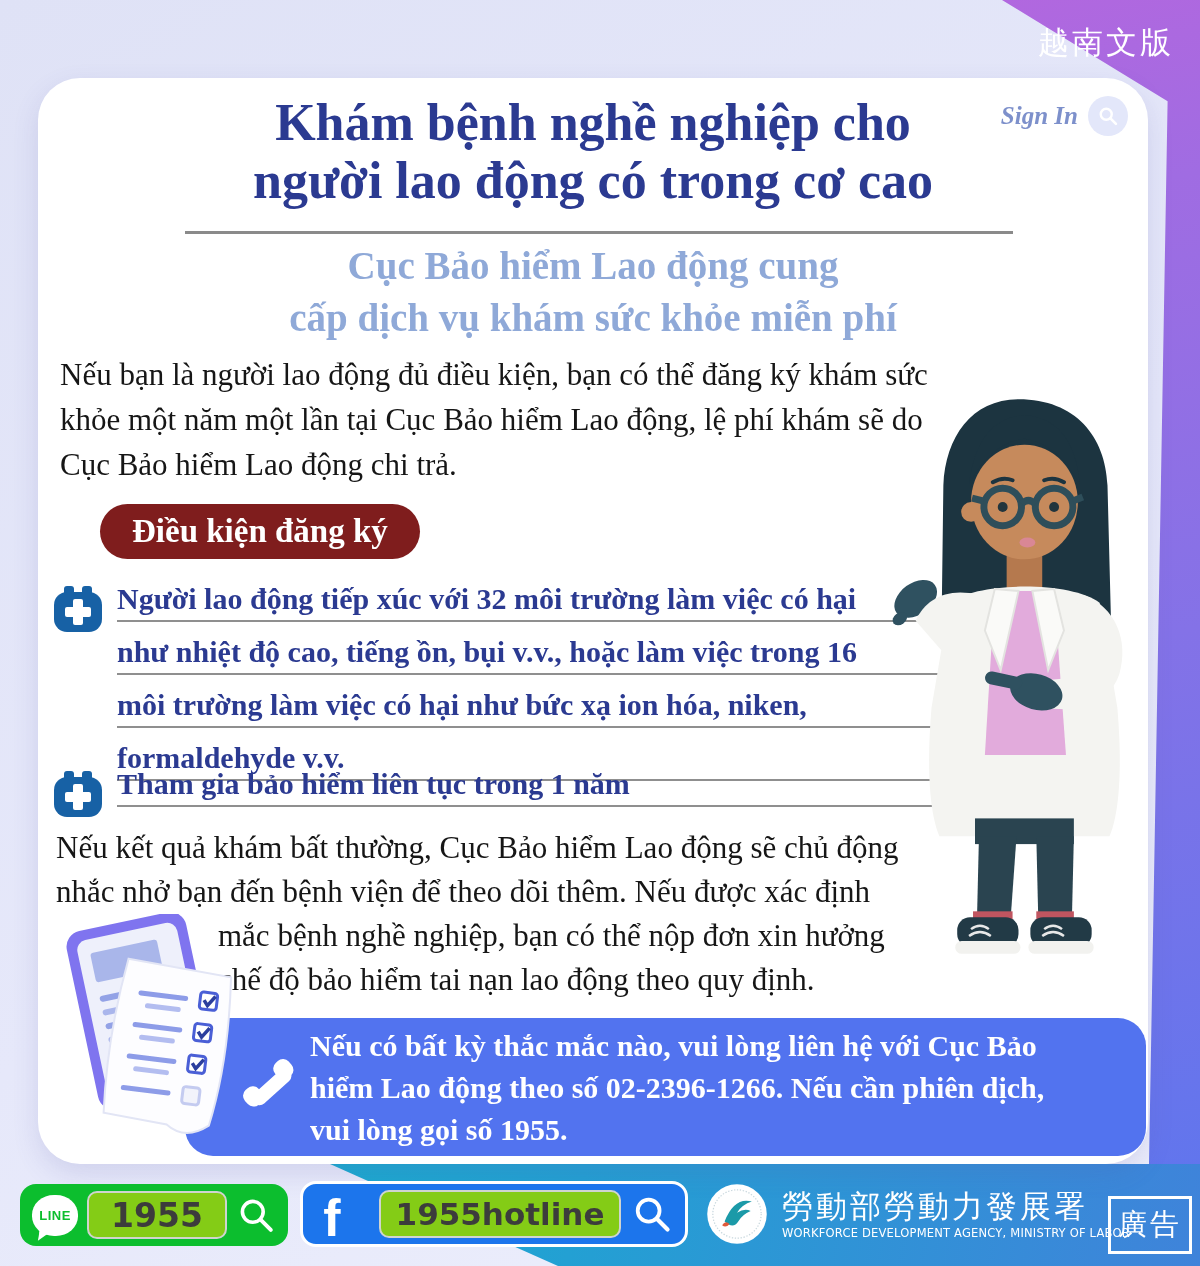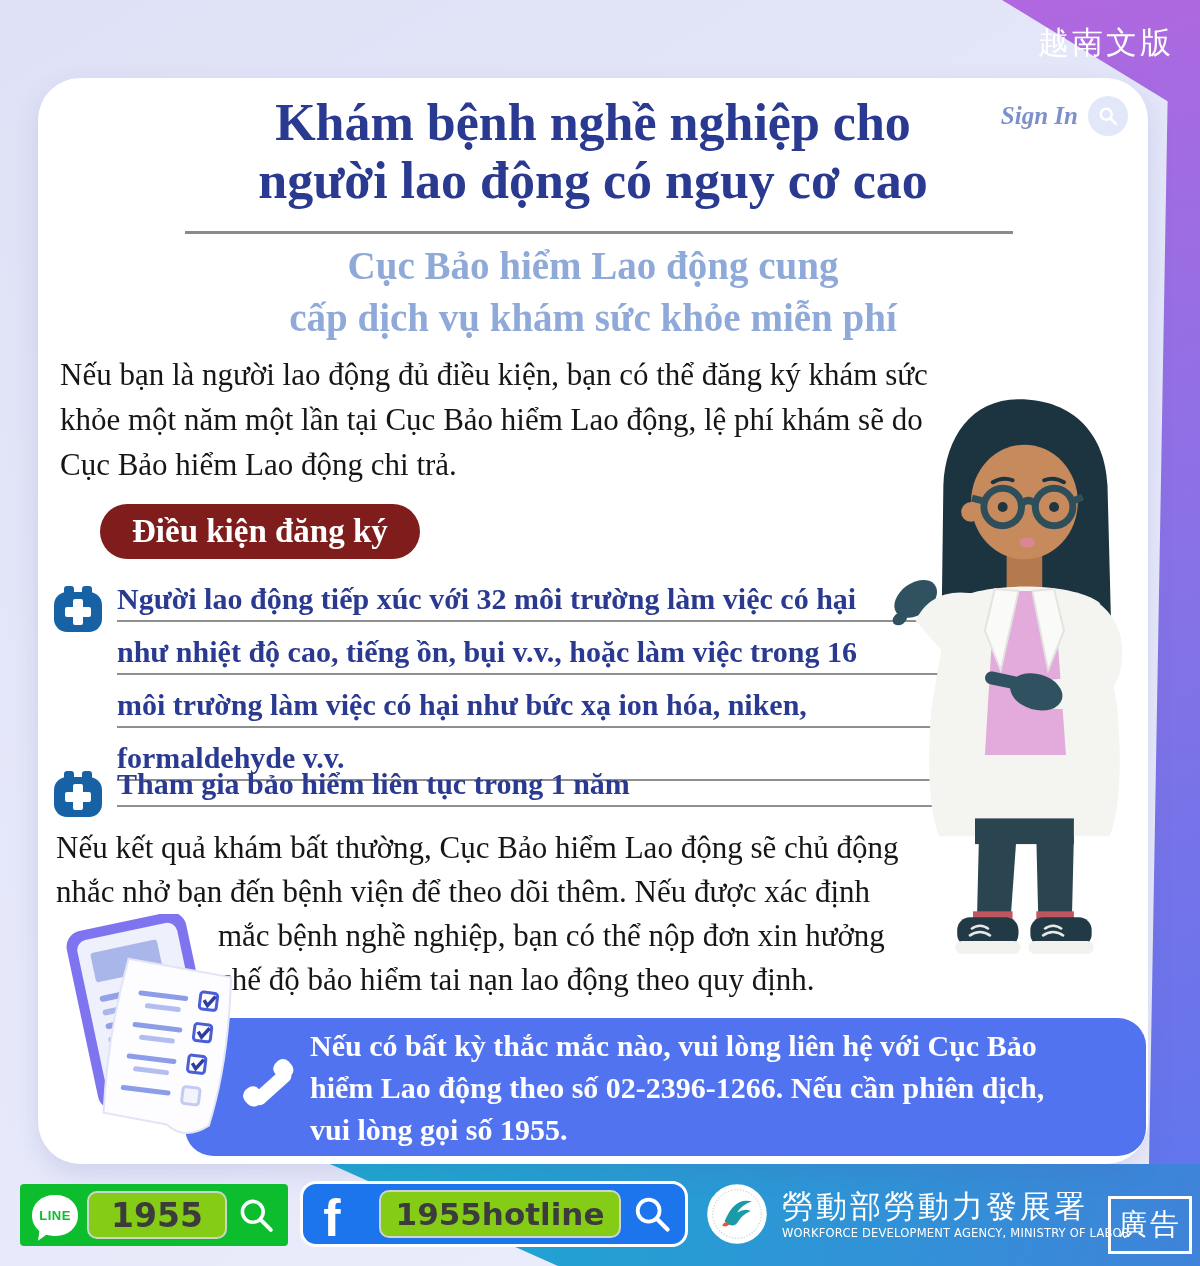--- a/index.html
+++ b/index.html
@@ -53,21 +53,21 @@
   .followup .indent{margin-left:162px;}
   .callout{position:absolute;left:147px;top:940px;width:961px;height:138px;
     background:#5273ef;border-radius:28px;z-index:1;}
   .callout-phone{position:absolute;left:52px;top:34px;width:70px;height:70px;}
   .callout-text{position:absolute;left:125px;top:7px;color:#ffffff;
     font-weight:700;font-size:30px;line-height:42px;white-space:nowrap;}
   .doctor{position:absolute;left:850px;top:310px;width:262px;height:580px;z-index:2;pointer-events:none;}
   .doc-illu{position:absolute;left:18px;top:836px;width:192px;height:232px;z-index:3;pointer-events:none;}
   
   .line-badge{position:absolute;left:20px;top:1184px;width:268px;height:62px;z-index:6;
-    background:#0cbe2e;border-radius:4px;display:flex;align-items:center;gap:9px;padding:0 12px;box-sizing:border-box;}
+    background:#0cbe2e;border-radius:16px;display:flex;align-items:center;gap:9px;padding:0 12px;box-sizing:border-box;}
   .line-logo{position:relative;width:46px;height:41px;background:#ffffff;border-radius:48%;
     display:flex;align-items:center;justify-content:center;flex:0 0 46px;}
   .line-logo::after{content:"";position:absolute;left:7px;bottom:-6px;
     border:7px solid transparent;border-top-color:#ffffff;border-left-color:#ffffff;transform:rotate(10deg);}
   .line-logo span{color:#0cbe2e;font-family:"Liberation Sans","DejaVu Sans",sans-serif;
     font-weight:700;font-size:13px;letter-spacing:.5px;}
   .badge-pill{flex:1;height:44px;background:#84cc16;border:2px solid #cfd4cf;border-radius:10px;
     display:flex;align-items:center;justify-content:center;
     font-family:"DejaVu Sans","Liberation Sans",sans-serif;font-weight:700;font-size:33px;color:#3c3c3c;}
   .fb-badge{position:absolute;left:300px;top:1181px;width:388px;height:66px;z-index:6;
@@ -102,21 +102,21 @@
       <span class="signin-search">
         <svg width="22" height="22" viewBox="0 0 100 100">
           <circle cx="42" cy="42" r="25" stroke="#ffffff" stroke-width="11" fill="none"></circle>
           <line x1="61" y1="61" x2="86" y2="86" stroke="#ffffff" stroke-width="12" stroke-linecap="round"></line>
         </svg>
       </span>
     </div>
 
     <div class="title">
       <div>Khám bệnh nghề nghiệp cho</div>
-      <div>người lao động có nguy cơ cao</div>
+      <div>người lao động có trong cơ cao</div>
     </div>
 
     <div class="divider"></div>
 
     <div class="subtitle">
       <div>Cục Bảo hiểm Lao động cung</div>
       <div>cấp dịch vụ khám sức khỏe miễn phí</div>
     </div>
 
     <div class="intro">

